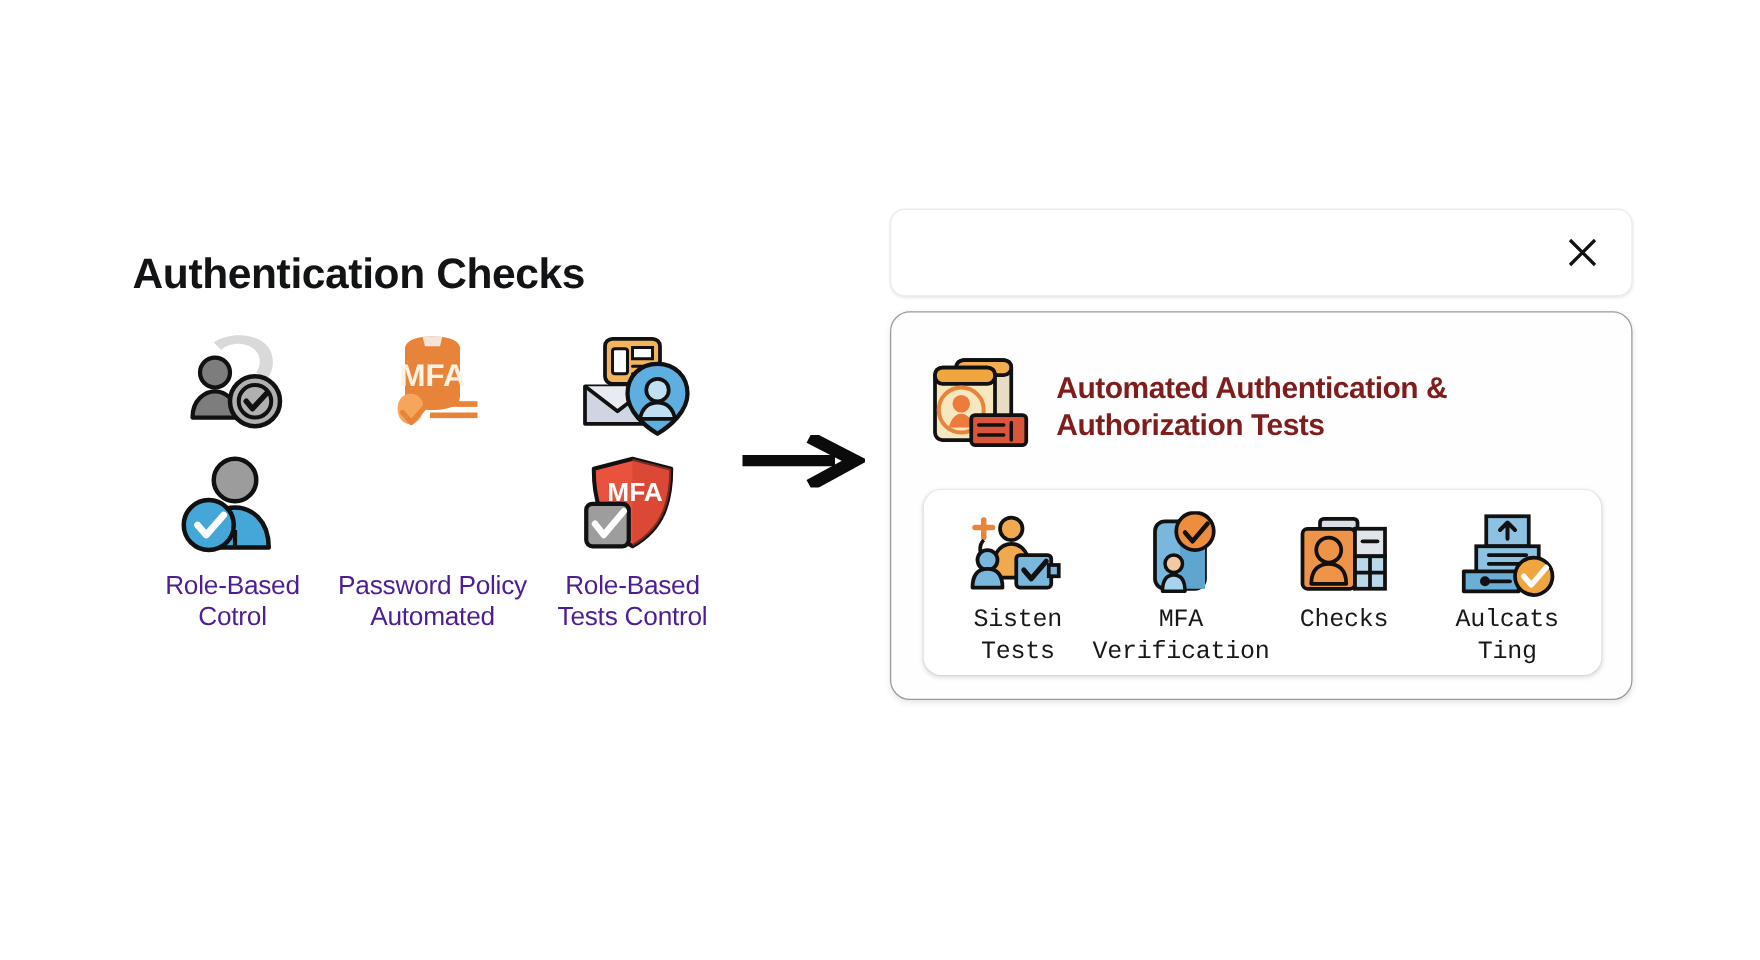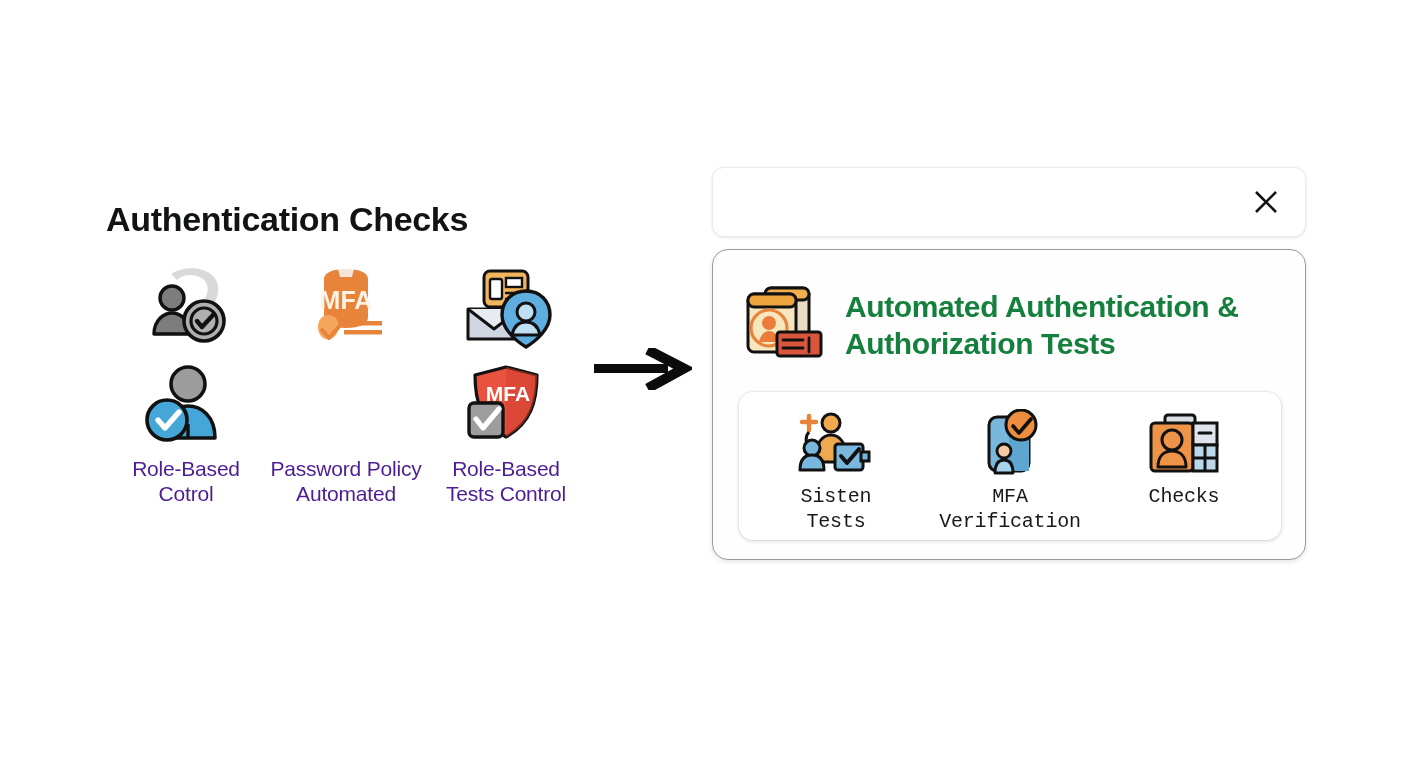--- a/index.html
+++ b/index.html
@@ -49,21 +49,21 @@
     position: absolute; left: 712px; top: 249px;
     width: 594px; height: 311px;
     background: #fefefe; border: 1.5px solid #9a9a9a; border-radius: 16px;
     box-shadow: 0 2px 5px rgba(0,0,0,0.10);
   }
   .card-header {
     display: flex; align-items: center;
     padding: 32px 24px 0 30px; gap: 18px;
   }
   .card-title {
-    font-size: 30px; font-weight: bold; color: #15803d;
+    font-size: 24px; font-weight: bold; color: #7f1d1d;
     line-height: 1.25; letter-spacing: -0.4px; flex: 1;
   }
 
   .inner-card {
     position: absolute; left: 26px; top: 142px;
     width: 542px; height: 148px;
     background: #ffffff; border-radius: 14px;
     box-shadow: 0 1px 4px rgba(0,0,0,0.16), 0 0 0 1px rgba(0,0,0,0.04);
     display: flex; align-items: flex-start; justify-content: space-around;
     padding: 16px 10px 0 10px;
@@ -261,16 +261,35 @@
             <path d="M11 56 C11 44 18 40 25 40 C32 40 39 44 39 56 Z" fill="#EE9448" stroke="#111" stroke-width="3" stroke-linejoin="round"></path>
             <rect x="46" y="12" width="24" height="22" fill="#DFE5EB" stroke="#111" stroke-width="3"></rect>
             <path d="M52 22 h12" stroke="#111" stroke-width="3" stroke-linecap="round"></path>
             <rect x="46" y="34" width="24" height="26" fill="#BBD7EA" stroke="#111" stroke-width="3"></rect>
             <path d="M46 47 h24 M58 34 v26" stroke="#111" stroke-width="3"></path>
           </svg>
         </div>
         <div class="item-label">Checks</div>
       </div>
 
+      <div class="item">
+        <div class="item-icon">
+          <svg width="78" height="70" viewBox="0 0 78 70">
+            <rect x="22" y="4" width="34" height="24" fill="#8EC2E2" stroke="#111" stroke-width="3"></rect>
+            <path d="M39 22 v-12 M33 15 l6 -6 6 6" fill="none" stroke="#111" stroke-width="3.2" stroke-linecap="round" stroke-linejoin="round"></path>
+            <rect x="14" y="28" width="50" height="22" fill="#8EC2E2" stroke="#111" stroke-width="3"></rect>
+            <path d="M24 35 h30 M24 42 h24" stroke="#111" stroke-width="3" stroke-linecap="round"></path>
+            <path d="M4 48 h44 v16 h-44 Z" fill="#6BAED8" stroke="#111" stroke-width="3" stroke-linejoin="round"></path>
+            <circle cx="21" cy="56" r="4" fill="#111"></circle>
+            <path d="M25 56 h16" stroke="#111" stroke-width="3" stroke-linecap="round"></path>
+            <circle cx="60" cy="52" r="15" fill="#F0A63F" stroke="#111" stroke-width="3"></circle>
+            <path d="M52 52 l6 7 12 -14" fill="none" stroke="#fff" stroke-width="4.4" stroke-linecap="round" stroke-linejoin="round"></path>
+          </svg>
+        </div>
+        <div class="item-label">
+            <span style="display:block">Aulcats</span>
+            <span style="display:block">Ting</span>
+          </div>
+      </div>
 
     </div>
   </div>
 </div>
 
 </body></html>

